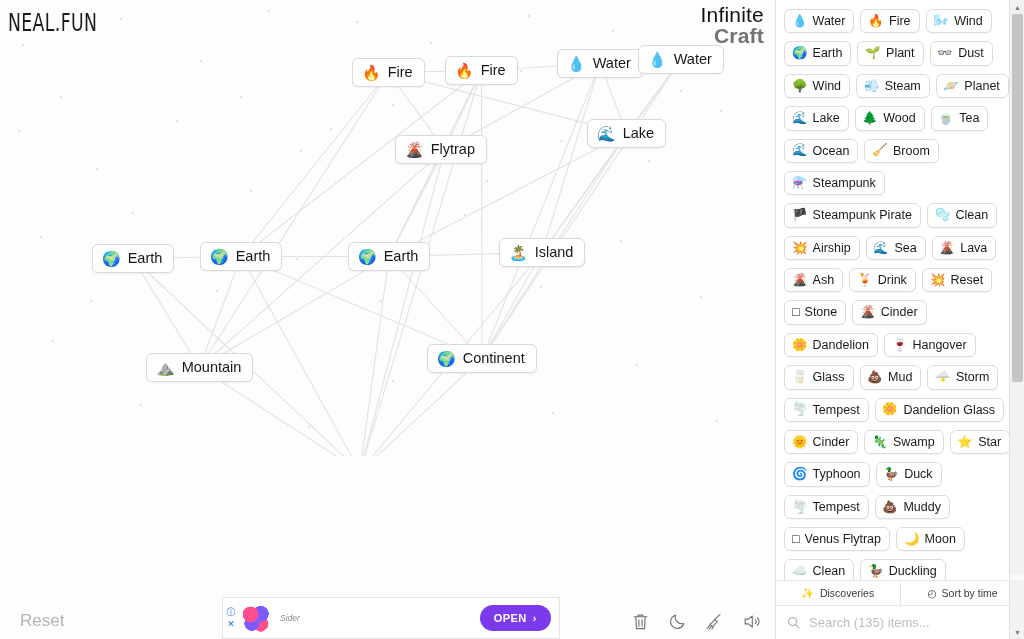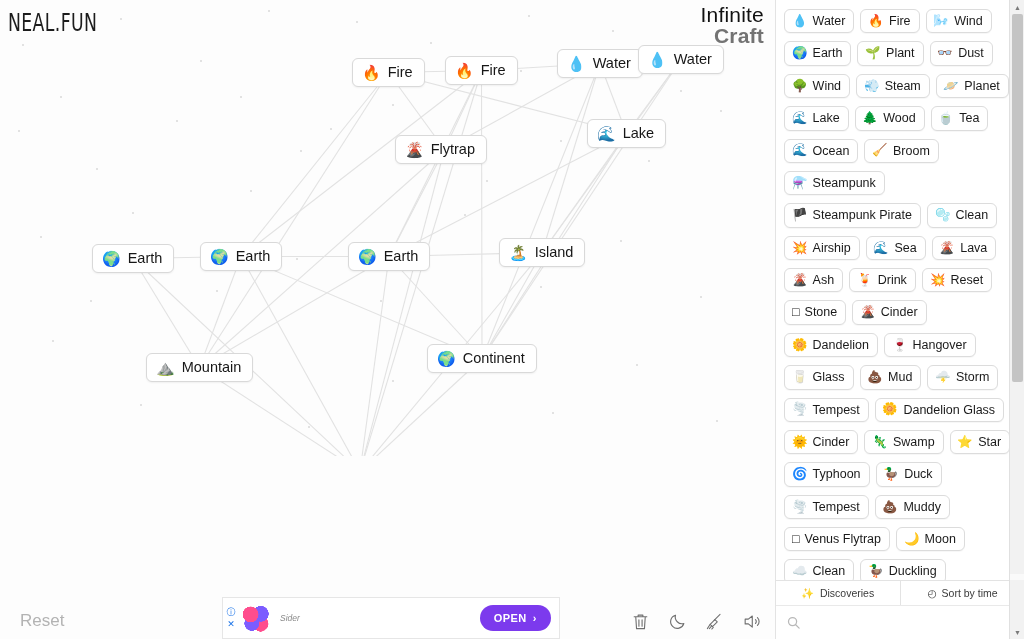--- a/index.html
+++ b/index.html
@@ -621,20 +621,21 @@
       </div>
     </div>
 
     <div id="searchbar">
       <span class="sicon">
         <svg width="15" height="15" viewBox="0 0 24 24" fill="none" stroke="currentColor" stroke-width="2" stroke-linecap="round">
           <circle cx="10.5" cy="10.5" r="6.5"></circle>
             <path d="M15.5 15.5L21 21"></path>
         </svg>
       </span>
+      <input id="searchinp" type="text" placeholder="Search (135) items..." style="">
     </div>
   </div>
 
   <div id="scrollbar">
     <div id="sb-up">▲</div>
     <div id="sb-thumb"></div>
     <div id="sb-track-shade"></div>
     <div id="sb-down">▼</div>
   </div>
 

